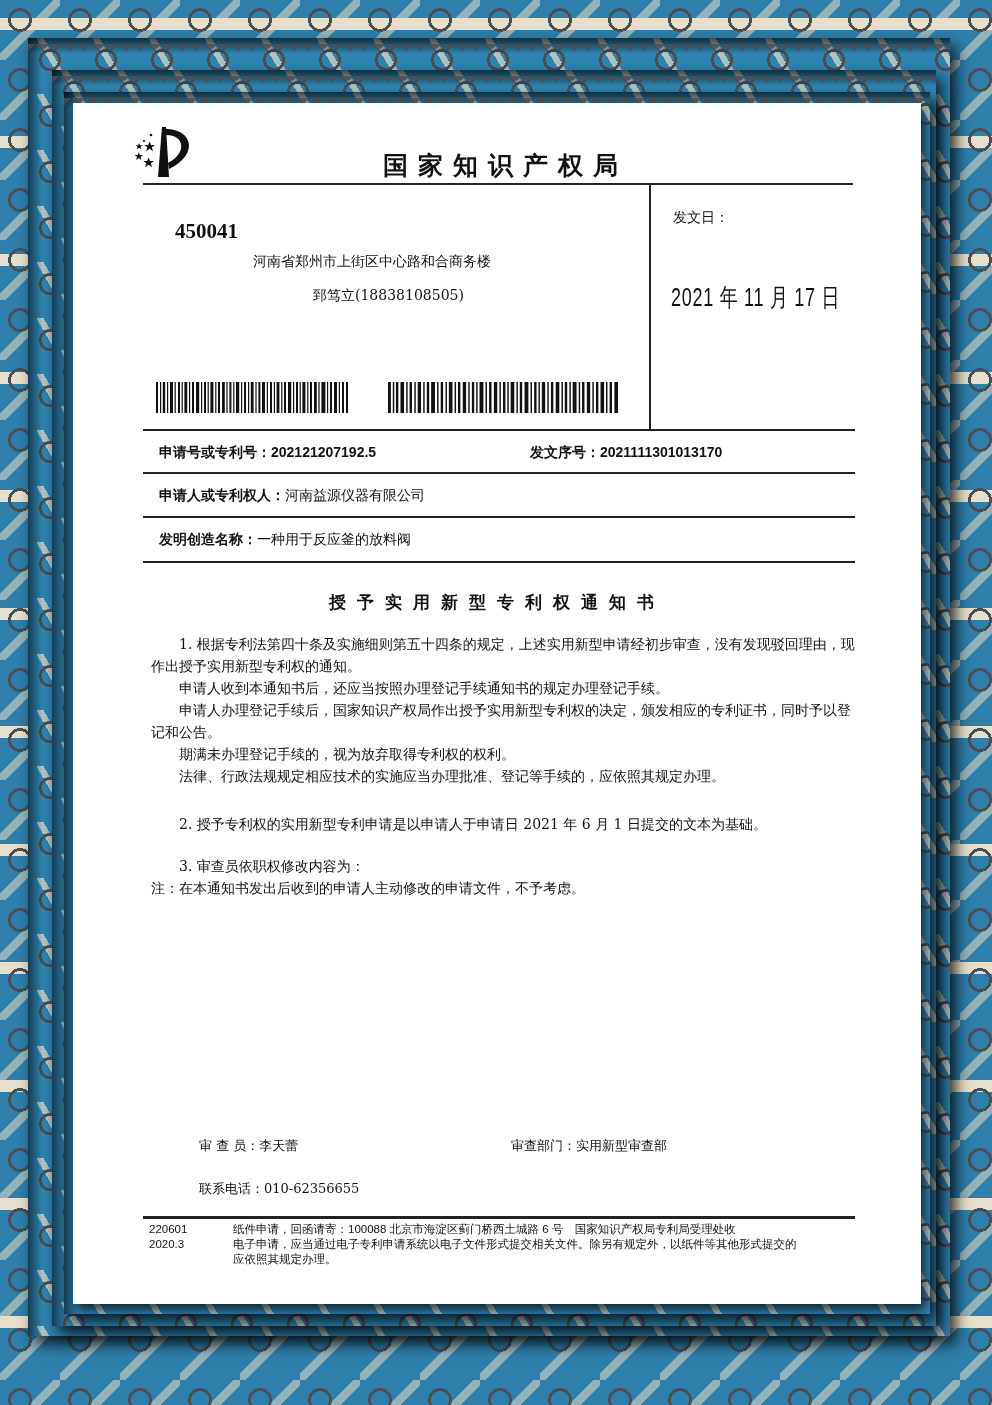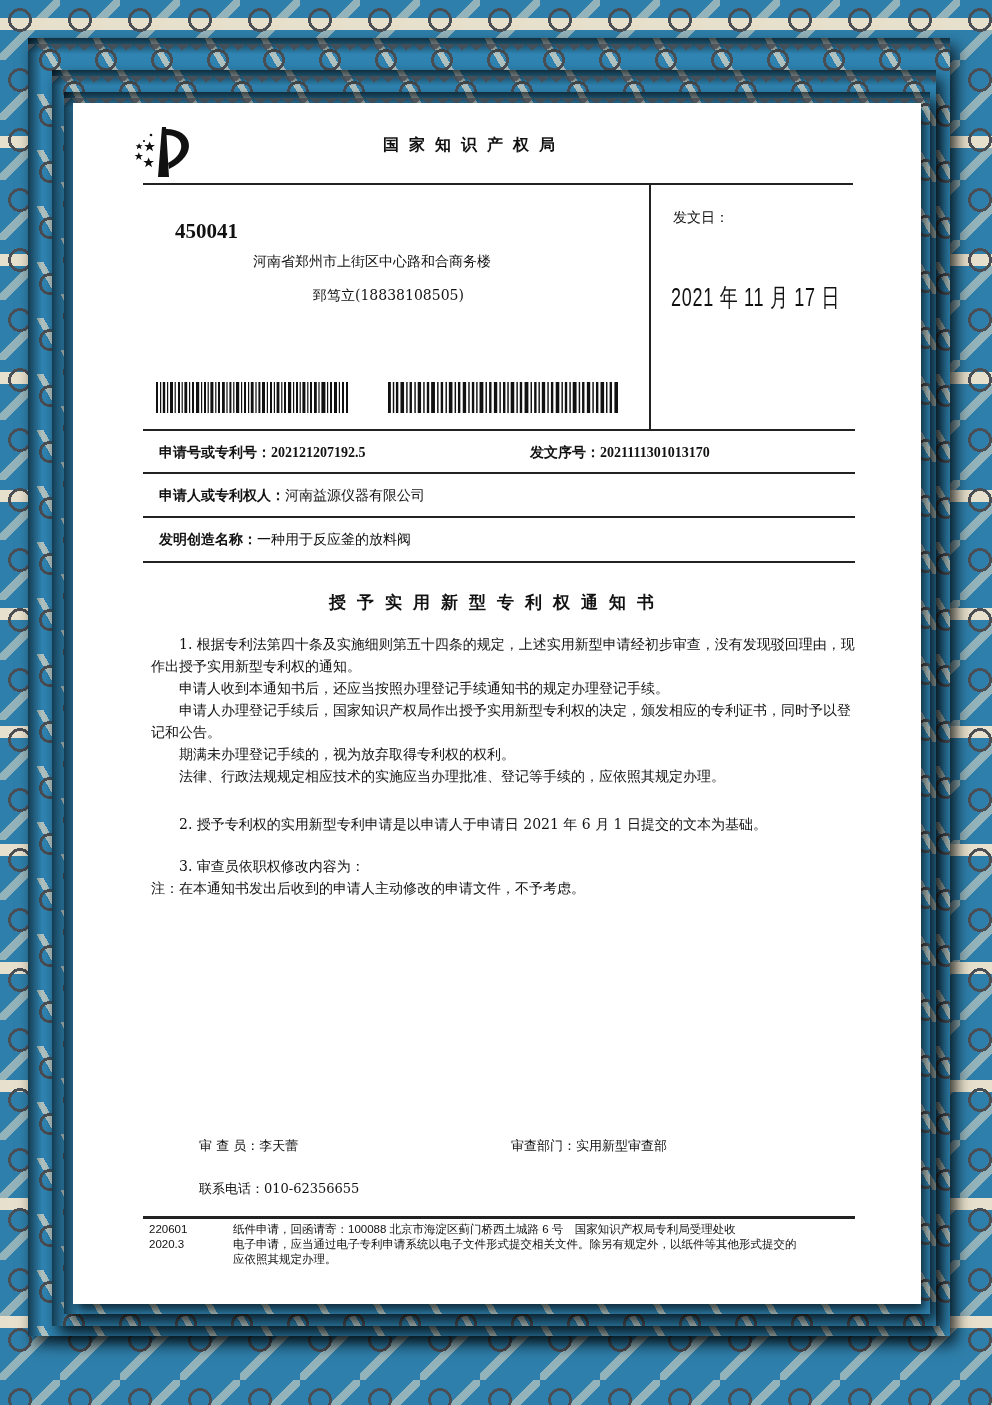--- a/index.html
+++ b/index.html
@@ -36,43 +36,43 @@
 
   .page {
     position: absolute; left: 73px; top: 103px; width: 848px; height: 1201px;
     background: #ffffff; box-shadow: 4px 6px 10px rgba(0,0,0,0.7);
     color: #111;
   }
   .abs { position: absolute; }
 
   .logo { left: 60px; top: 22px; width: 70px; height: 56px; }
   .agency-title {
-    left: 310px; top: 32px; font-family: Liberation Sans, sans-serif; font-weight: bold;
-    font-size: 16px; letter-spacing: 10px; white-space: nowrap;
+    left: 310px; top: 46px; font-family: Liberation Sans, sans-serif; font-weight: bold;
+    font-size: 25px; letter-spacing: 10px; white-space: nowrap;
   }
   .hline { position: absolute; height: 2px; background: #222; }
   .vline { position: absolute; width: 2px; background: #222; }
 
   .postcode { left: 102px; top: 116px; font-family: "Liberation Serif", serif; font-weight: bold; font-size: 21px; text-align: right; }
   .address { left: 180px; top: 150px; font-size: 14px; white-space: nowrap; }
   .recipient { left: 240px; top: 184px; font-size: 14px; white-space: nowrap; }
 
   .date-label { left: 600px; top: 106px; font-size: 14px; }
   .date-value {
     left: 598px; top: 178px; font-family: "Liberation Sans", sans-serif; font-size: 25px;
     transform: scaleX(0.72); transform-origin: left center; white-space: nowrap; letter-spacing: 1px;
   }
 
   .barcode { top: 279px; height: 31px; }
   .barcode-1 { left: 83px; width: 192px; }
   .barcode-2 { left: 315px; width: 230px; }
 
   .field { font-size: 14px; white-space: nowrap; }
   .field .lbl { font-weight: bold; }
-  .field .bold-val { font-family: Liberation Serif, serif; font-weight: bold; }
+  .field .bold-val { font-family: Liberation Sans, sans-serif; font-weight: bold; }
 
   .notice-title {
     left: 0; width: 848px; top: 488px; text-align: center;
     font-family: "DejaVu Sans", sans-serif; font-weight: bold; font-size: 17px; letter-spacing: 11px;
   }
   .body-text { left: 78px; width: 710px; font-size: 14px; line-height: 22px; }
   .body-text p { margin: 0; text-indent: 28px; }
   .body-text p.noindent { text-indent: 0; }
 
   .sig { font-size: 13px; white-space: nowrap; }

